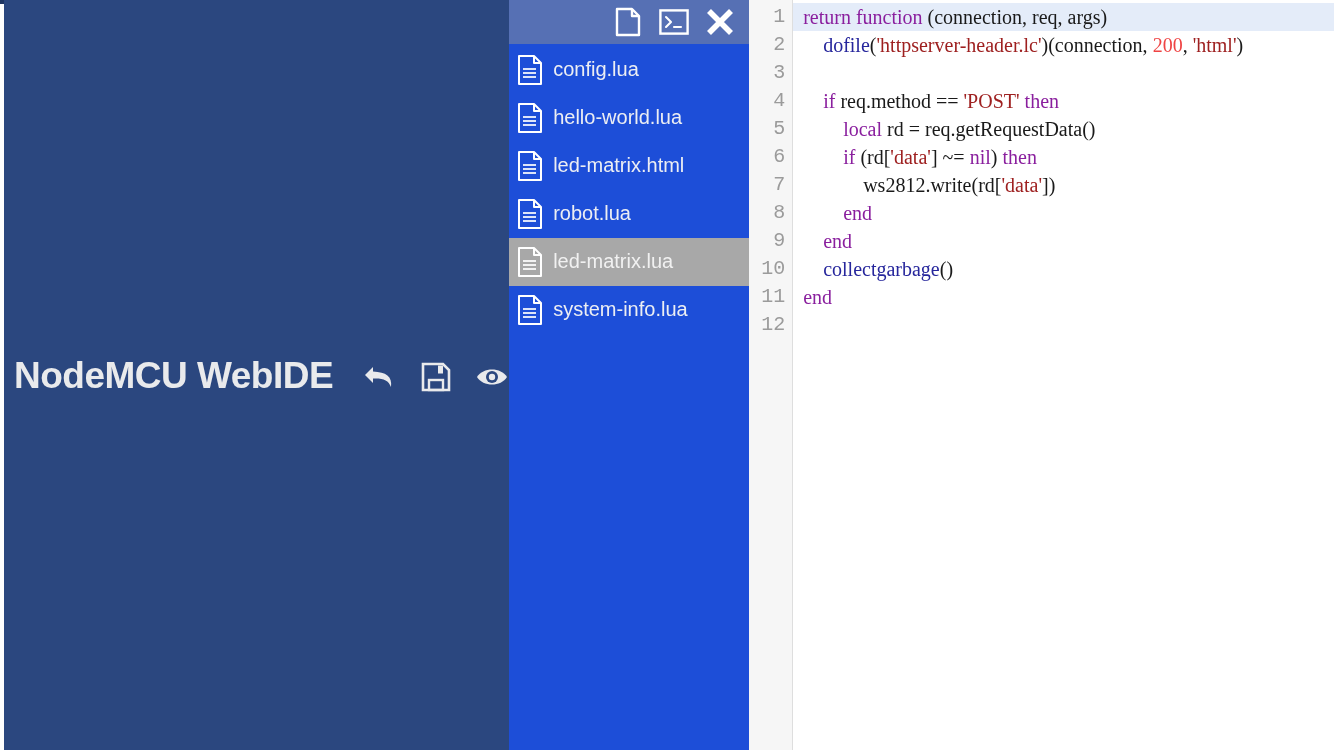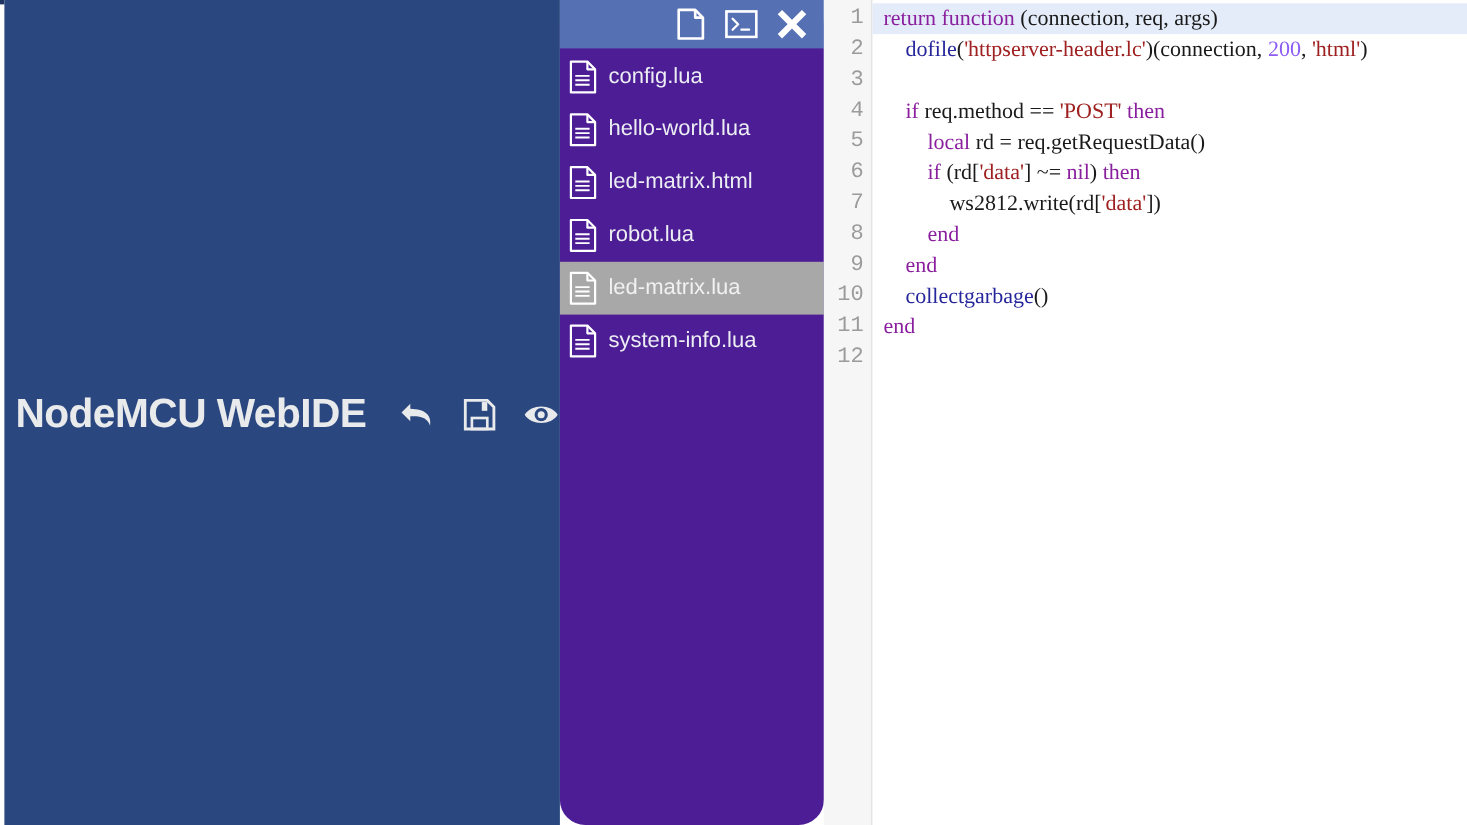--- a/index.html
+++ b/index.html
@@ -63,25 +63,24 @@
   
   .body {
     flex: 1 1 auto;
     display: flex;
     min-height: 0;
   }
 
   
   .sidebar {
     flex: 0 0 240px;
-    background: #4c1d95;
+    background: #1d4ed8;
     display: flex;
     flex-direction: column;
     min-height: 0;
-    border-radius: 23px;
   }
   .sidebar-toolbar {
     flex: 0 0 44px;
     background: #5670b4;
     display: flex;
     align-items: center;
     justify-content: flex-end;
     gap: 16px;
     padding-right: 14px;
   }
@@ -153,21 +152,21 @@
     font-size: 20px;
     color: #1a1a1a;
     white-space: pre;
     padding-left: 10px;
   }
   .code-line.active { background: #e4ecf9; }
 
   .tok-kw   { color: #8a1f9e; }
   .tok-fn   { color: #26269c; text-align: right; }
   .tok-str  { color: #9e2020; text-align: center; }
-  .tok-num  { color: #8b5cf6; }
+  .tok-num  { color: #ef4444; }
   .tok-plain{ color: #1a1a1a; }
 </style>
 </head>
 <body>
 
 <div id="app">
 
   <div class="topstrip"></div>
 
   <div class="header">

